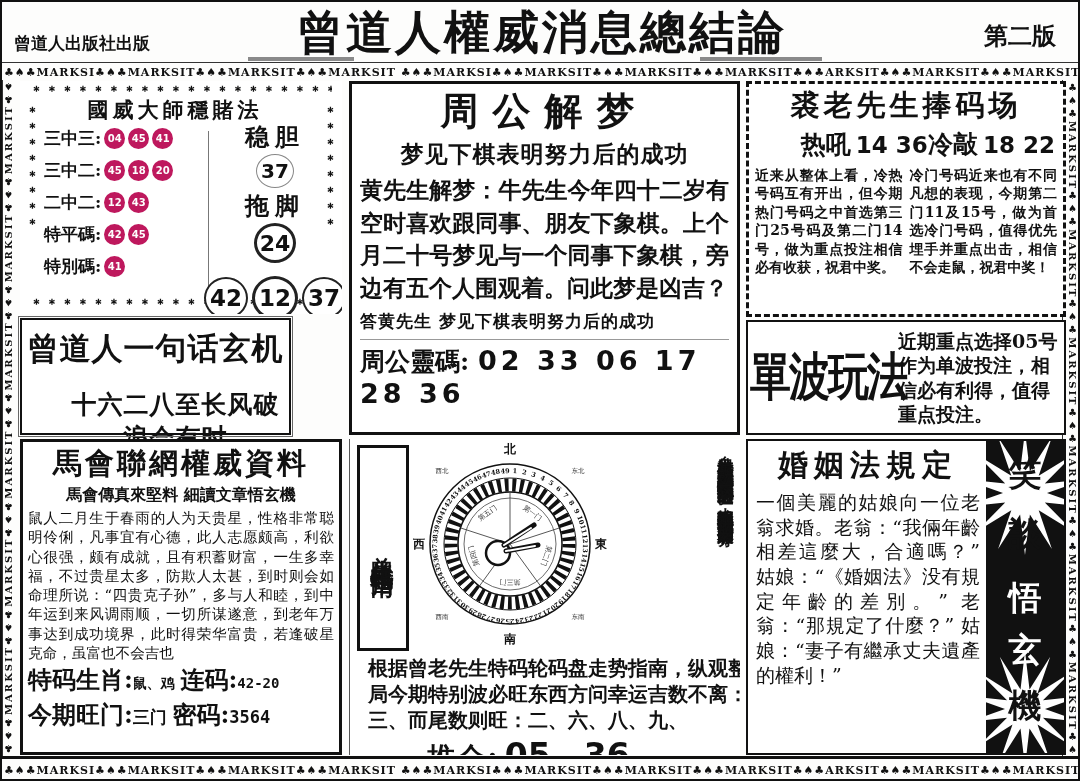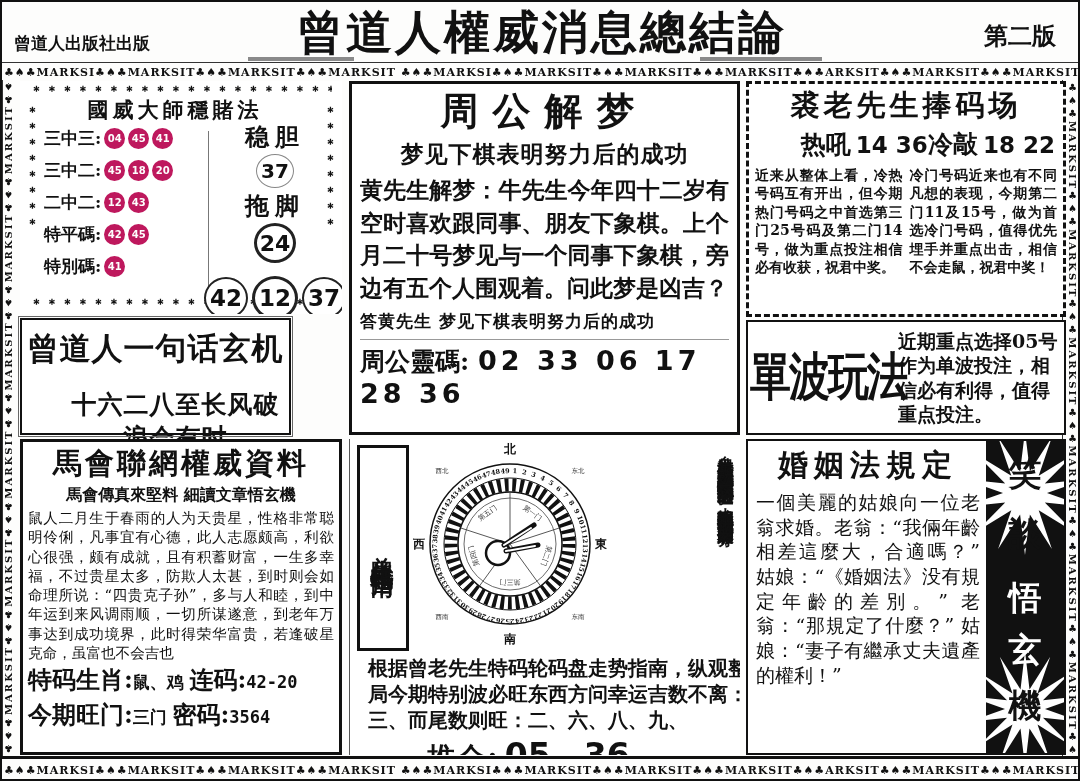--- a/index.html
+++ b/index.html
@@ -65,21 +65,21 @@
   .xuanji-title { font-size:31px; font-weight:bold; margin-top:8px; letter-spacing:1px; }
   .xuanji-text { font-size:25px; font-weight:bold; margin-top:18px; letter-spacing:1px;padding-left:40px; }
 
   
   .mahui { left:18px; top:437px; width:322px; height:316px; border:3px solid #111;
            padding:2px 5px; overflow:hidden; }
   .mahui-title { text-align:center; font-size:29px; font-weight:bold; letter-spacing:3px; }
   .mahui-sub { text-align:center; font-size:16px; font-weight:bold; margin:1px 0 2px; }
   .mahui-body { font-size:14.6px; line-height:1.32; text-align:justify; font-weight:500; }
   .mahui-line1 { margin-top:2px; font-weight:bold; white-space:nowrap; }
-  .mahui-line1 .big { font-size:24px; } .mahui-line1 .mid { font-size:17px; }
+  .mahui-line1 .big { font-size:24px; } .mahui-line1 .mid { font-size:14px; }
   .mahui-line2 { margin-top:3px; font-weight:bold; white-space:nowrap; }
   .mahui-line2 .big { font-size:24px; } .mahui-line2 .mid { font-size:17px; }
   .mono { font-family:"DejaVu Sans Mono", monospace; }
 
   
   .zhou { left:347px; top:79px; width:391px; height:354px; border:3px solid #111;
           padding:2px 8px; overflow:hidden; }
   .zhou-title { text-align:center; font-size:38px; font-weight:bold; letter-spacing:14px; }
   .zhou-sub { text-align:center; font-size:23px; font-weight:bold; margin-top:2px; letter-spacing:1px; }
   .zhou-body { font-size:23px; font-weight:bold; line-height:1.42; text-align:justify; margin-top:4px; }

